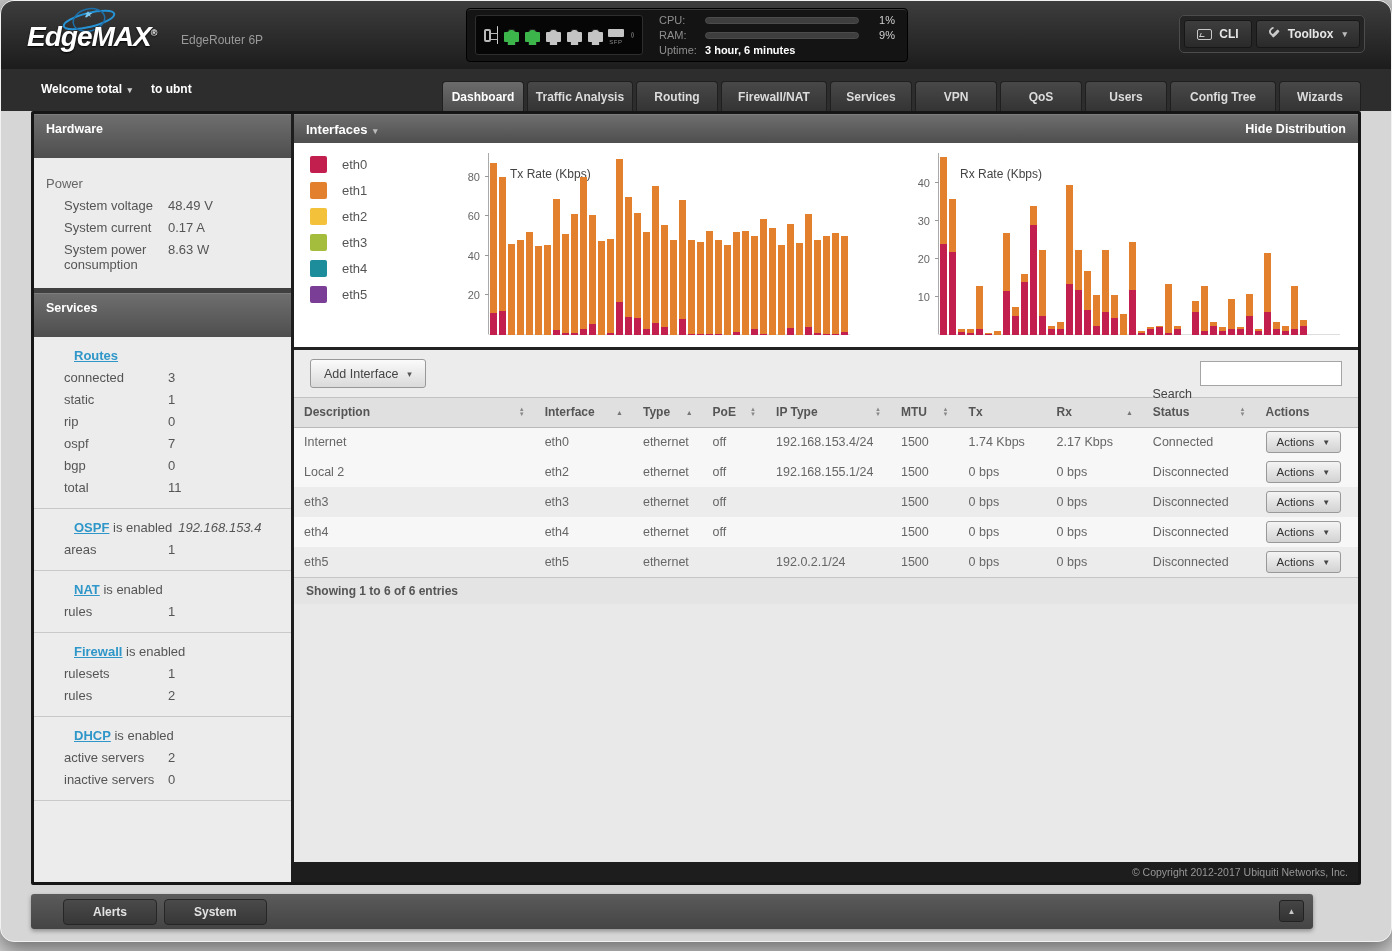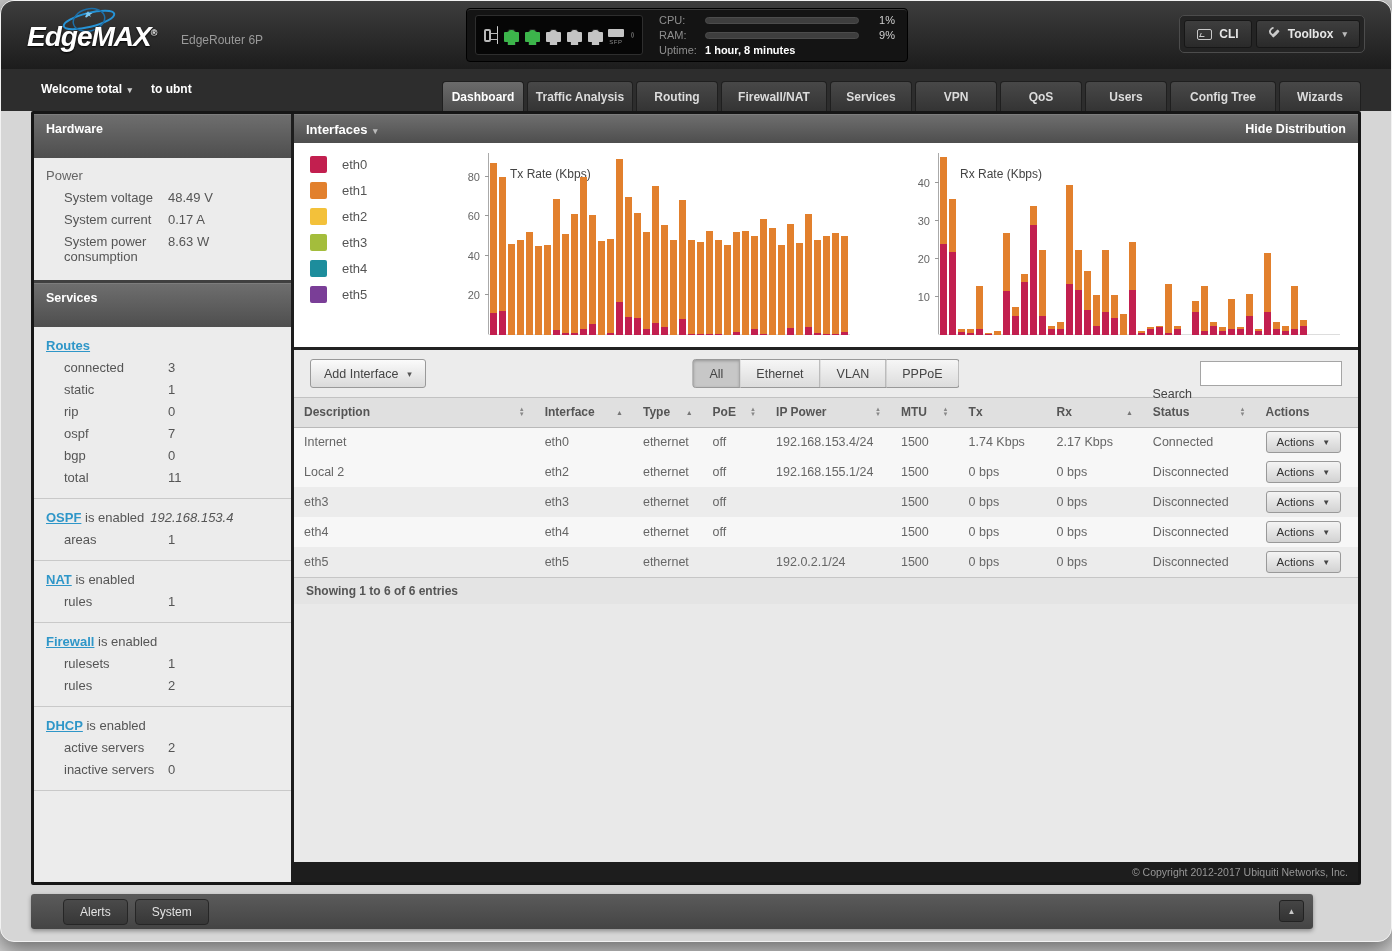--- a/index.html
+++ b/index.html
@@ -74,28 +74,28 @@
   
   #frame { margin:0 30px; height:774px; background:#1d1d1d; border:3px solid #161616;
     border-radius:2px; display:flex; flex-direction:column; }
   #frame-row { flex:1; display:flex; min-height:0; }
   #sidebar { width:257px; background:#ececec; margin-right:3px; overflow:hidden; }
   #main { flex:1; background:#e9e9e9; display:flex; flex-direction:column; min-width:0; }
 
   .section-header { height:44px; line-height:29px; padding:0 12px;
     background:linear-gradient(180deg,#6e6e6e,#4e4e4e); border-top:1px solid #7d7d7d;
     color:#fff; font-size:12.5px; font-weight:bold; }
-  #hw-body { padding:10px 0 16px; border-bottom:3px solid #404040; }
+  #hw-body { padding:18px 0 16px; border-bottom:5px solid #404040; }
   .side-subtitle { padding-left:12px; color:#666; font-size:13px; margin-bottom:6px; }
   .side-row { display:flex; padding-left:30px; margin-top:7px; font-size:13px; color:#555; }
   .side-row .lbl { width:104px; }
   .side-row .val { width:100px; }
   .svc-block { padding:11px 12px 13px; border-bottom:1px solid #c9c9c9; }
   .svc-head { font-size:13px; color:#555; }
-  .svc-link { color:#2e96c8; font-weight:bold; text-decoration:underline; cursor:pointer; }
+  .svc-link { color:#2e96c8; font-weight:bold; text-decoration:underline; cursor:pointer;margin-left:28px; }
   .svc-note { font-style:italic; color:#555; margin-left:6px; }
   .svc-block .side-row { padding-left:18px; }
 
   
   #interfaces-bar { height:29px; display:flex; align-items:center; padding:0 12px;
     background:linear-gradient(180deg,#6e6e6e,#4e4e4e); border-top:1px solid #7d7d7d;gap:20px; }
   #interfaces-title { color:#fff; font-size:13px; font-weight:bold; cursor:pointer; }
   #hide-distribution { margin-left:auto; color:#fff; font-size:12.5px; font-weight:bold; cursor:pointer; }
   #chart-section { background:#fff; height:207px; position:relative; border-bottom:3px solid #222; }
   #legend { position:absolute; left:16px; top:13px; }
@@ -152,23 +152,23 @@
   #table-footer { height:27px; line-height:26px; background:#e4e4e4; border-top:1px solid #c6c6c6;
     font-size:12px; font-weight:bold; color:#555; padding:0 12px; }
   #filler { flex:1; background:#e9e9e9; }
   #copyright-bar { height:20px; line-height:20px; background:#1d1d1d; color:#979797;
     font-size:10.5px; text-align:right; padding-right:10px; }
 
   
   #bottombar { margin:9px 0 0 30px; width:1282px; height:35px; border-radius:3px;
     background:linear-gradient(180deg,#5b5b5b,#444); position:relative;
     display:flex; align-items:center; padding-left:32px; box-shadow:0 2px 4px rgba(0,0,0,.35); }
-  .bottom-tab { height:26px; margin-right:7px; padding:0 16px; display:flex; align-items:center;
+  .bottom-tab { height:26px; margin-right:7px; padding:0 29px; display:flex; align-items:center;
     background:linear-gradient(180deg,#4a4a4a,#373737); border:1px solid #262626; border-radius:4px;
-    color:#e2e2e2; font-size:12px; font-weight:normal; cursor:pointer; }
+    color:#e2e2e2; font-size:12px; font-weight:bold; cursor:pointer; }
   #collapse-btn { position:absolute; right:9px; top:6px; width:25px; height:22px; border-radius:3px;
     background:linear-gradient(180deg,#454545,#333); border:1px solid #222;
     color:#c9c9c9; font-size:8px; display:flex; align-items:center; justify-content:center; cursor:pointer; }
 </style>
 </head>
 <body>
 
 <div id="window">
 
   <div id="header">
@@ -220,21 +220,21 @@
           <span class="stat-track"><span class="stat-fill" id="cpu-fill" style="width: 1%;"></span></span>
           <span class="stat-value">1%</span>
         </div>
         <div class="stat-row">
           <span class="stat-label">RAM:</span>
           <span class="stat-track"><span class="stat-fill" id="ram-fill" style="width: 9%;"></span></span>
           <span class="stat-value">9%</span>
         </div>
         <div class="stat-row">
           <span class="uptime-label">Uptime:</span>
-          <span class="uptime-value">1 hour, 8 minutes</span>
+          <span class="uptime-value">3 hour, 6 minutes</span>
         </div>
       </div>
     </div>
 
     <div id="header-buttons">
       <div class="hdr-btn">
         <span class="cli-glyph"></span>
         <span>CLI</span>
       </div>
       <div class="hdr-btn">
@@ -740,26 +740,20 @@
                 </div>
               </div>
             </div>
         </div>
 
         <div id="toolbar">
           <div class="btn">
             <span>Add Interface</span>
             <span class="caret">▾</span>
           </div>
-          <div id="filter-group">
-              <div class="filter-btn active">All</div>
-              <div class="filter-btn">Ethernet</div>
-              <div class="filter-btn">VLAN</div>
-              <div class="filter-btn">PPPoE</div>
-            </div>
           <div id="search-zone">
             <span id="search-label">Search</span>
             <input id="search-input" type="text" style="">
           </div>
         </div>
 
         <table id="iface-table">
           <colgroup>
             <col style="width:235px">
               <col style="width:96px">
@@ -799,21 +793,21 @@
                   <div class="th-inner">
                     <span>PoE</span>
                     <span class="sort-both">
                       <span>▲</span>
                       <span>▼</span>
                     </span>
                   </div>
                 </th>
                 <th>
                   <div class="th-inner">
-                    <span>IP Power</span>
+                    <span>IP Type</span>
                     <span class="sort-both">
                       <span>▲</span>
                       <span>▼</span>
                     </span>
                   </div>
                 </th>
                 <th>
                   <div class="th-inner">
                     <span>MTU</span>
                     <span class="sort-both">

